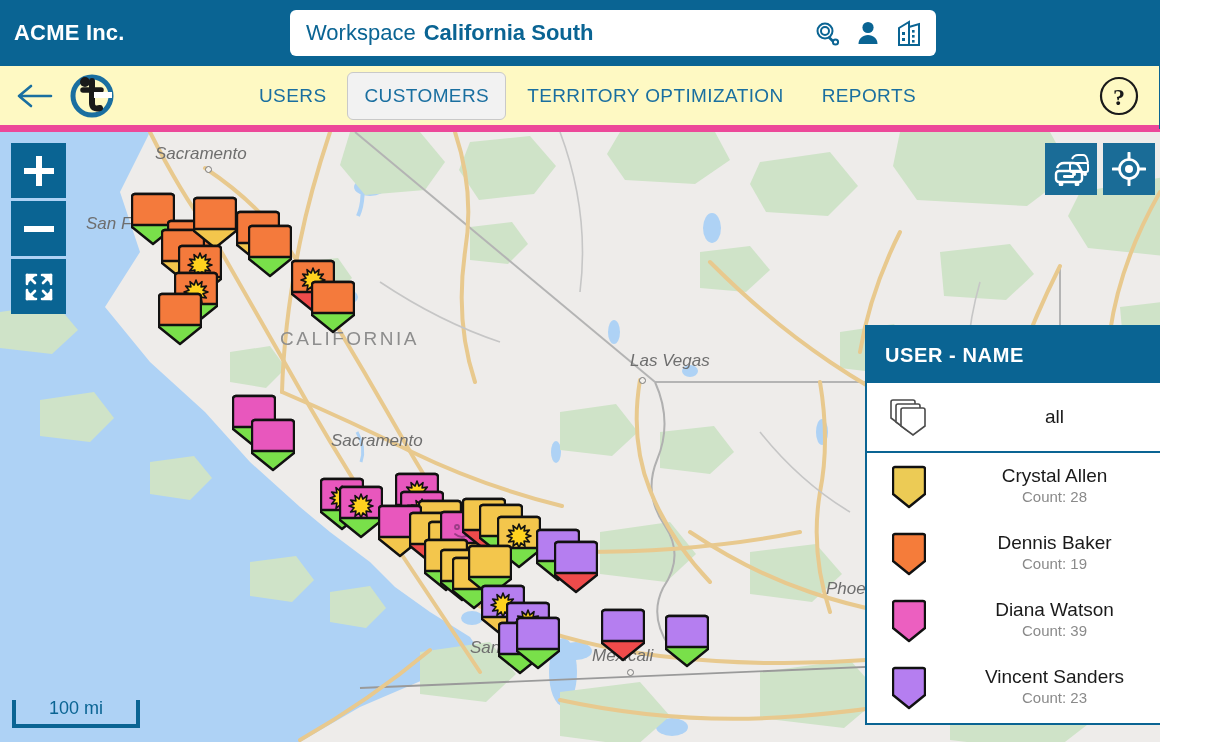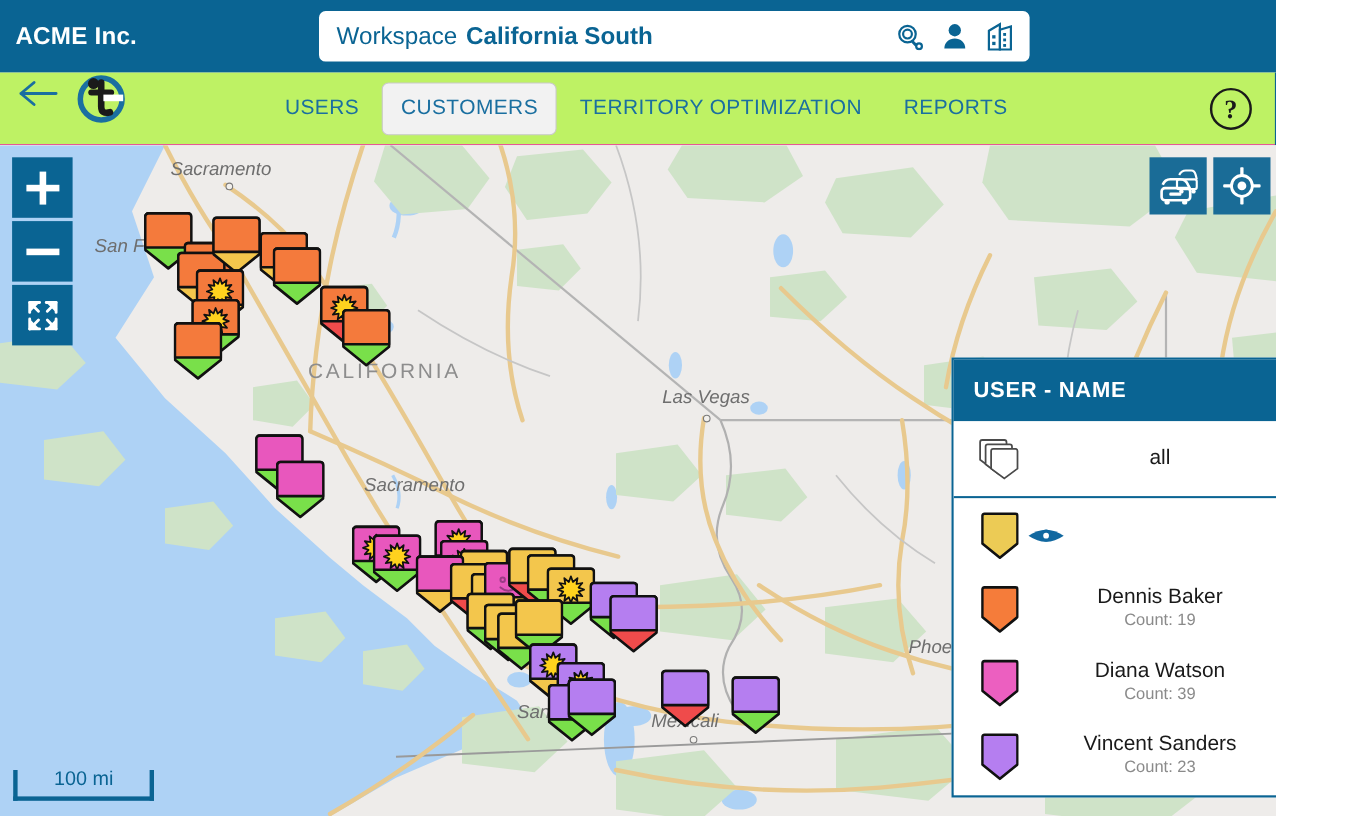--- a/index.html
+++ b/index.html
@@ -36,23 +36,23 @@
   }
   .ws-icons {
     margin-left: auto; margin-right: 14px;
     display: flex; align-items: center; gap: 16px;
   }
   .ws-icons svg { display: block; cursor: pointer; }
 
   
   .navbar {
     position: absolute; left: 0; top: 66px; width: 1224px; height: 66px;
-    background: #bef264;
-    display: flex; 
-    border-bottom: 1px solid #ec4899;
+    background: #fef9c3;
+    display: flex; align-items: center;
+    border-bottom: 7px solid #ec4899;
   }
   .nav-back {
     margin-left: 16px; width: 38px; height: 38px;
     display: flex; align-items: center; justify-content: center; cursor: pointer;
   }
   .logo {
     margin-left: 14px; width: 48px; height: 48px; position: relative; cursor: pointer;
   }
   .nav-links {
     display: flex; align-items: center; gap: 4px; margin-left: 126px;
@@ -344,21 +344,21 @@
           <path d="M380 150 q60 40 120 60"></path>
           <path d="M980 150 q-20 70 -10 140"></path>
         </g>
       </g>
     </svg>
 
     <div class="mlabel city" style="left:155px; top:12px;">Sacramento</div>
     <div class="citydot" style="left:205px; top:34px;"></div>
     <div class="mlabel city" style="left:86px;  top:82px;">San Francisco</div>
     <div class="mlabel state" style="left:280px; top:196px;">CALIFORNIA</div>
-    <div class="mlabel city" style="left:602px; top:219px;">Las Vegas</div>
+    <div class="mlabel city" style="left:630px; top:219px;">Las Vegas</div>
     <div class="citydot" style="left:639px; top:245px;"></div>
     <div class="mlabel city" style="left:331px; top:299px;">Sacramento</div>
     <div class="mlabel state" style="left:888px; top:304px;">ARIZONA</div>
     <div class="mlabel city" style="left:826px; top:447px;">Phoenix</div>
     <div class="mlabel city" style="left:470px; top:506px;">San Diego</div>
     <div class="mlabel city" style="left:592px; top:514px;">Mexicali</div>
     <div class="citydot" style="left:627px; top:537px;"></div>
 
     <div id="markers">
         <div class="pin-marker" style="left: 131px; top: 60px;">
@@ -734,20 +734,24 @@
         </div>
       </div>
 
       <div class="legend-list" id="legend-rows">
           <div class="legend-row">
     <div class="legend-pin">
       <svg width="34" height="44" viewBox="0 0 34 44">
         <path d="M3 2 h28 a2 2 0 0 1 2 2 v25 l-16 13 -16 -13 v-25 a2 2 0 0 1 2 -2 Z" fill="#eccb55" stroke="#111" stroke-width="2.4" stroke-linejoin="round"></path>
       </svg>
     </div>
+    <div class="legend-txt">
+      <div class="legend-name">Crystal Allen</div>
+      <div class="legend-count">Count: 28</div>
+    </div>
     <div class="legend-eye">
       <svg width="36" height="24" viewBox="0 0 36 24">
         <path d="M2 12 q16 -11 32 0 q-16 11 -32 0 Z" fill="#1168a0"></path>
         <circle cx="18" cy="12" r="5.6" fill="#1168a0"></circle>
         <circle cx="18" cy="12" r="2.6" fill="#ffffff"></circle>
       </svg>
     </div>
           </div>
           <div class="legend-row">
     <div class="legend-pin">

